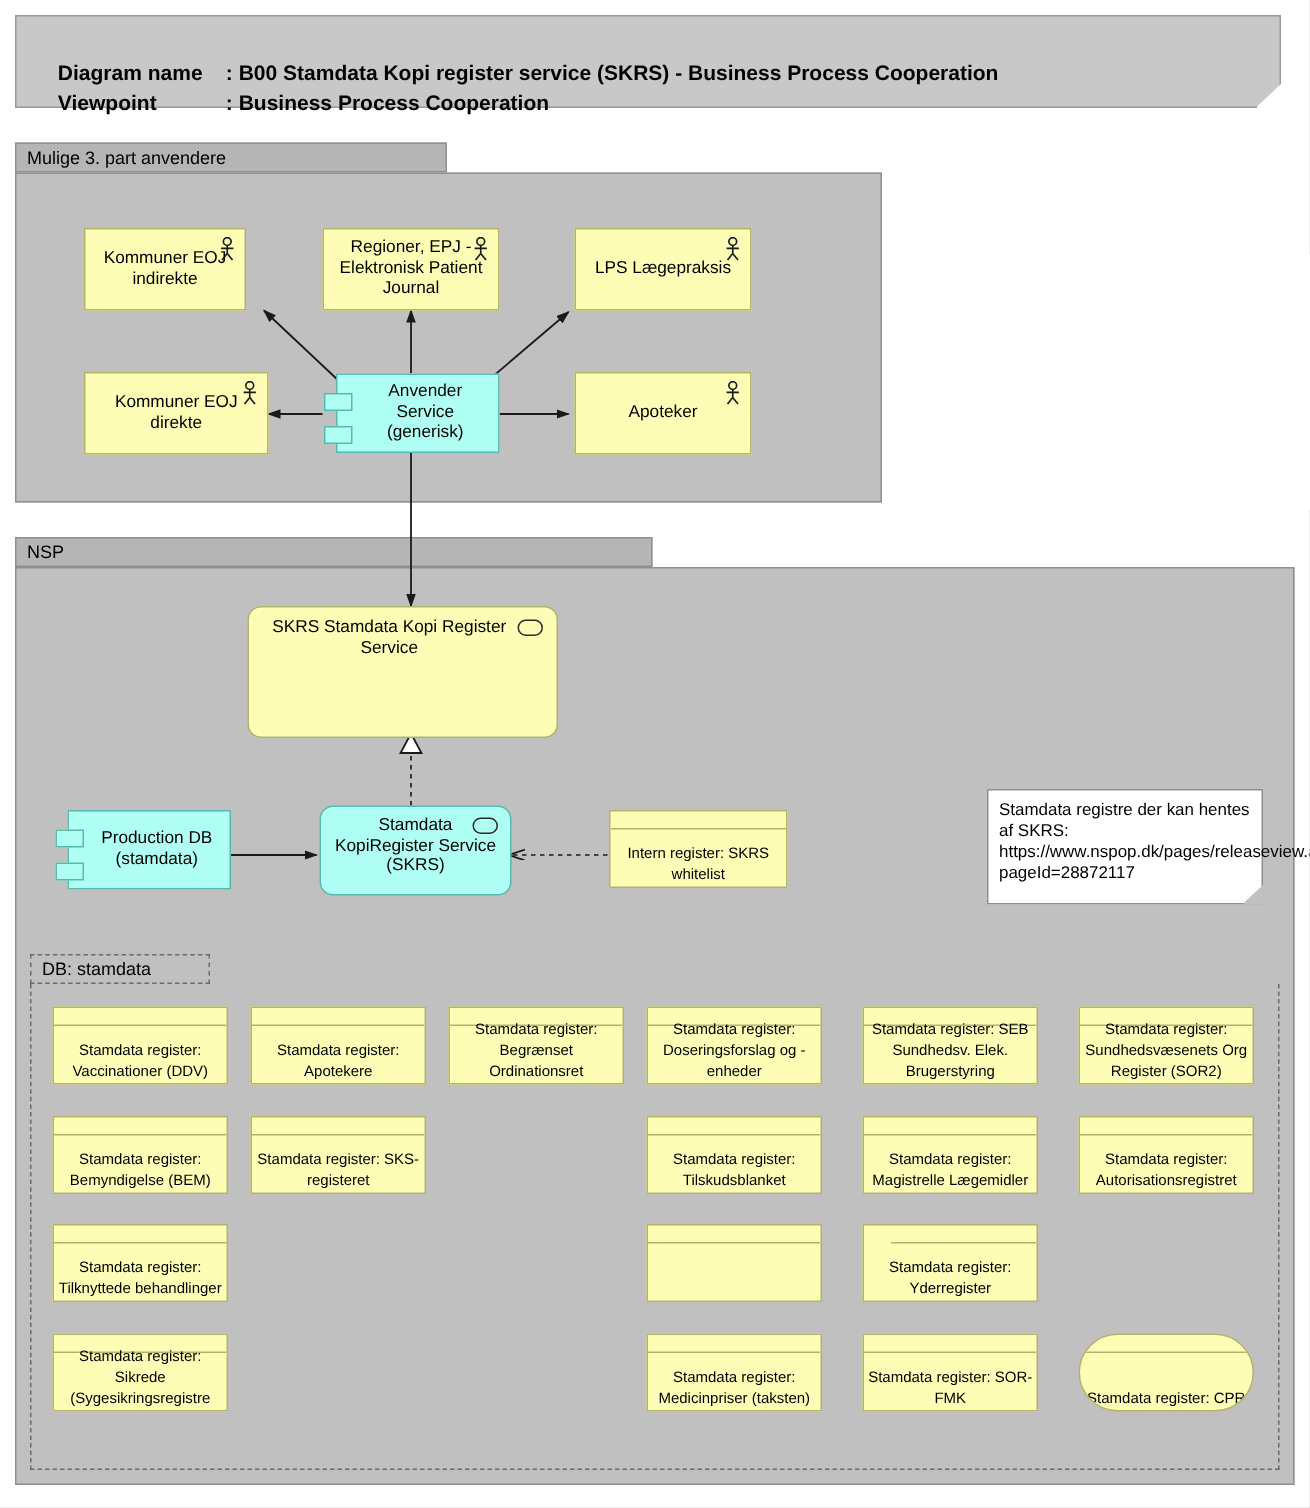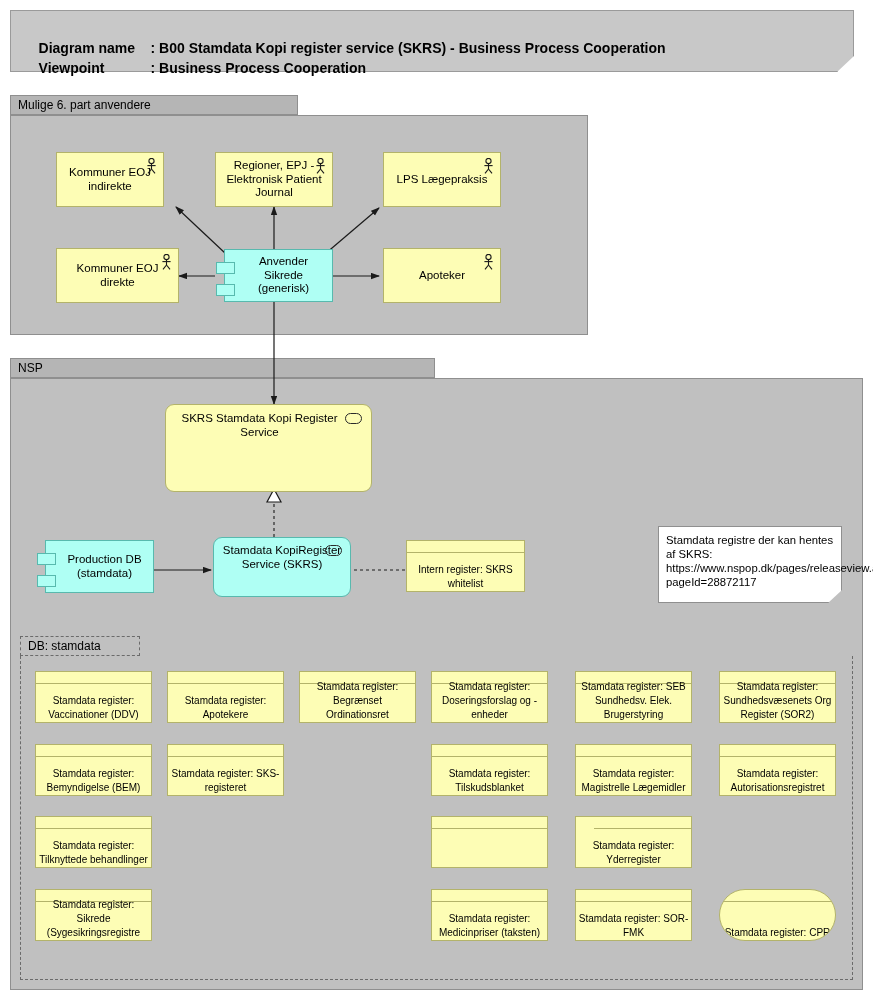--- a/index.html
+++ b/index.html
@@ -78,21 +78,21 @@
   <div class="title-line l1">
     <span class="tl-key">Diagram name</span><span>: B00 Stamdata Kopi register service (SKRS) - Business Process Cooperation</span>
   </div>
   <div class="title-line l2">
     <span class="tl-key">Viewpoint</span><span>: Business Process Cooperation</span>
   </div>
   <div class="fold"></div>
 </div>
 
 <div class="group" style="left:10px;top:95px;width:578px;height:240px;">
-  <div class="tab" style="width:288px;">Mulige 6. part anvendere</div>
+  <div class="tab" style="width:288px;">Mulige 3. part anvendere</div>
   <div class="body" style="top:20px;width:578px;height:220px;"></div>
 </div>
 
 <div class="group" style="left:10px;top:358px;width:853px;height:632px;">
   <div class="tab" style="width:425px;">NSP</div>
   <div class="body" style="top:20px;width:853px;height:612px;"></div>
 </div>
 
 <div class="group dashed" style="left:20px;top:636px;width:833px;height:344px;">
   <div class="tab" style="width:120px;">DB: stamdata</div>
@@ -180,35 +180,35 @@
     <line x1="5.5" y1="5.6" x2="5.5" y2="11" stroke="#1a1a1a" stroke-width="1.1"></line>
     <line x1="1.4" y1="7.6" x2="9.6" y2="7.6" stroke="#1a1a1a" stroke-width="1.1"></line>
     <line x1="5.5" y1="11" x2="2" y2="15.4" stroke="#1a1a1a" stroke-width="1.1"></line>
     <line x1="5.5" y1="11" x2="9" y2="15.4" stroke="#1a1a1a" stroke-width="1.1"></line>
   </svg>
 </div>
 
 <div class="node cyan" style="left:224px;top:249px;width:109px;height:53px;">
   <div class="comp-tab t1"></div>
   <div class="comp-tab t2"></div>
-  <span class="lbl" style="padding-left:14px;">Anvender Sikrede (generisk)</span>
+  <span class="lbl" style="padding-left:14px;">Anvender Service (generisk)</span>
 </div>
 
 <div class="node yellow svc" style="left:165px;top:404px;width:207px;height:88px;align-items:flex-start;">
   <span class="lbl" style="padding-top:7px;padding-right:22px;">SKRS Stamdata Kopi Register Service</span>
   <div class="svc-ico" style="right:9px;top:8px;"></div>
 </div>
 
 <div class="node cyan" style="left:45px;top:540px;width:109px;height:53px;">
   <div class="comp-tab t1"></div>
   <div class="comp-tab t2"></div>
   <span class="lbl" style="padding-left:14px;">Production DB (stamdata)</span>
 </div>
 
-<div class="node cyan svc" style="left:213px;top:537px;width:138px;height:60px;align-items:flex-start;">
+<div class="node cyan svc" style="left:213px;top:537px;width:128px;height:60px;align-items:flex-start;">
   <span class="lbl" style="padding-top:6px;">Stamdata KopiRegister Service (SKRS)</span>
   <div class="svc-ico" style="right:8px;top:7px;"></div>
 </div>
 
 <div class="reg" style="left:406px;top:540px;width:119px;height:52px;">
   <div class="hd"></div>
   <div class="bd">
     <span>Intern register: SKRS whitelist</span>
   </div>
 </div>

